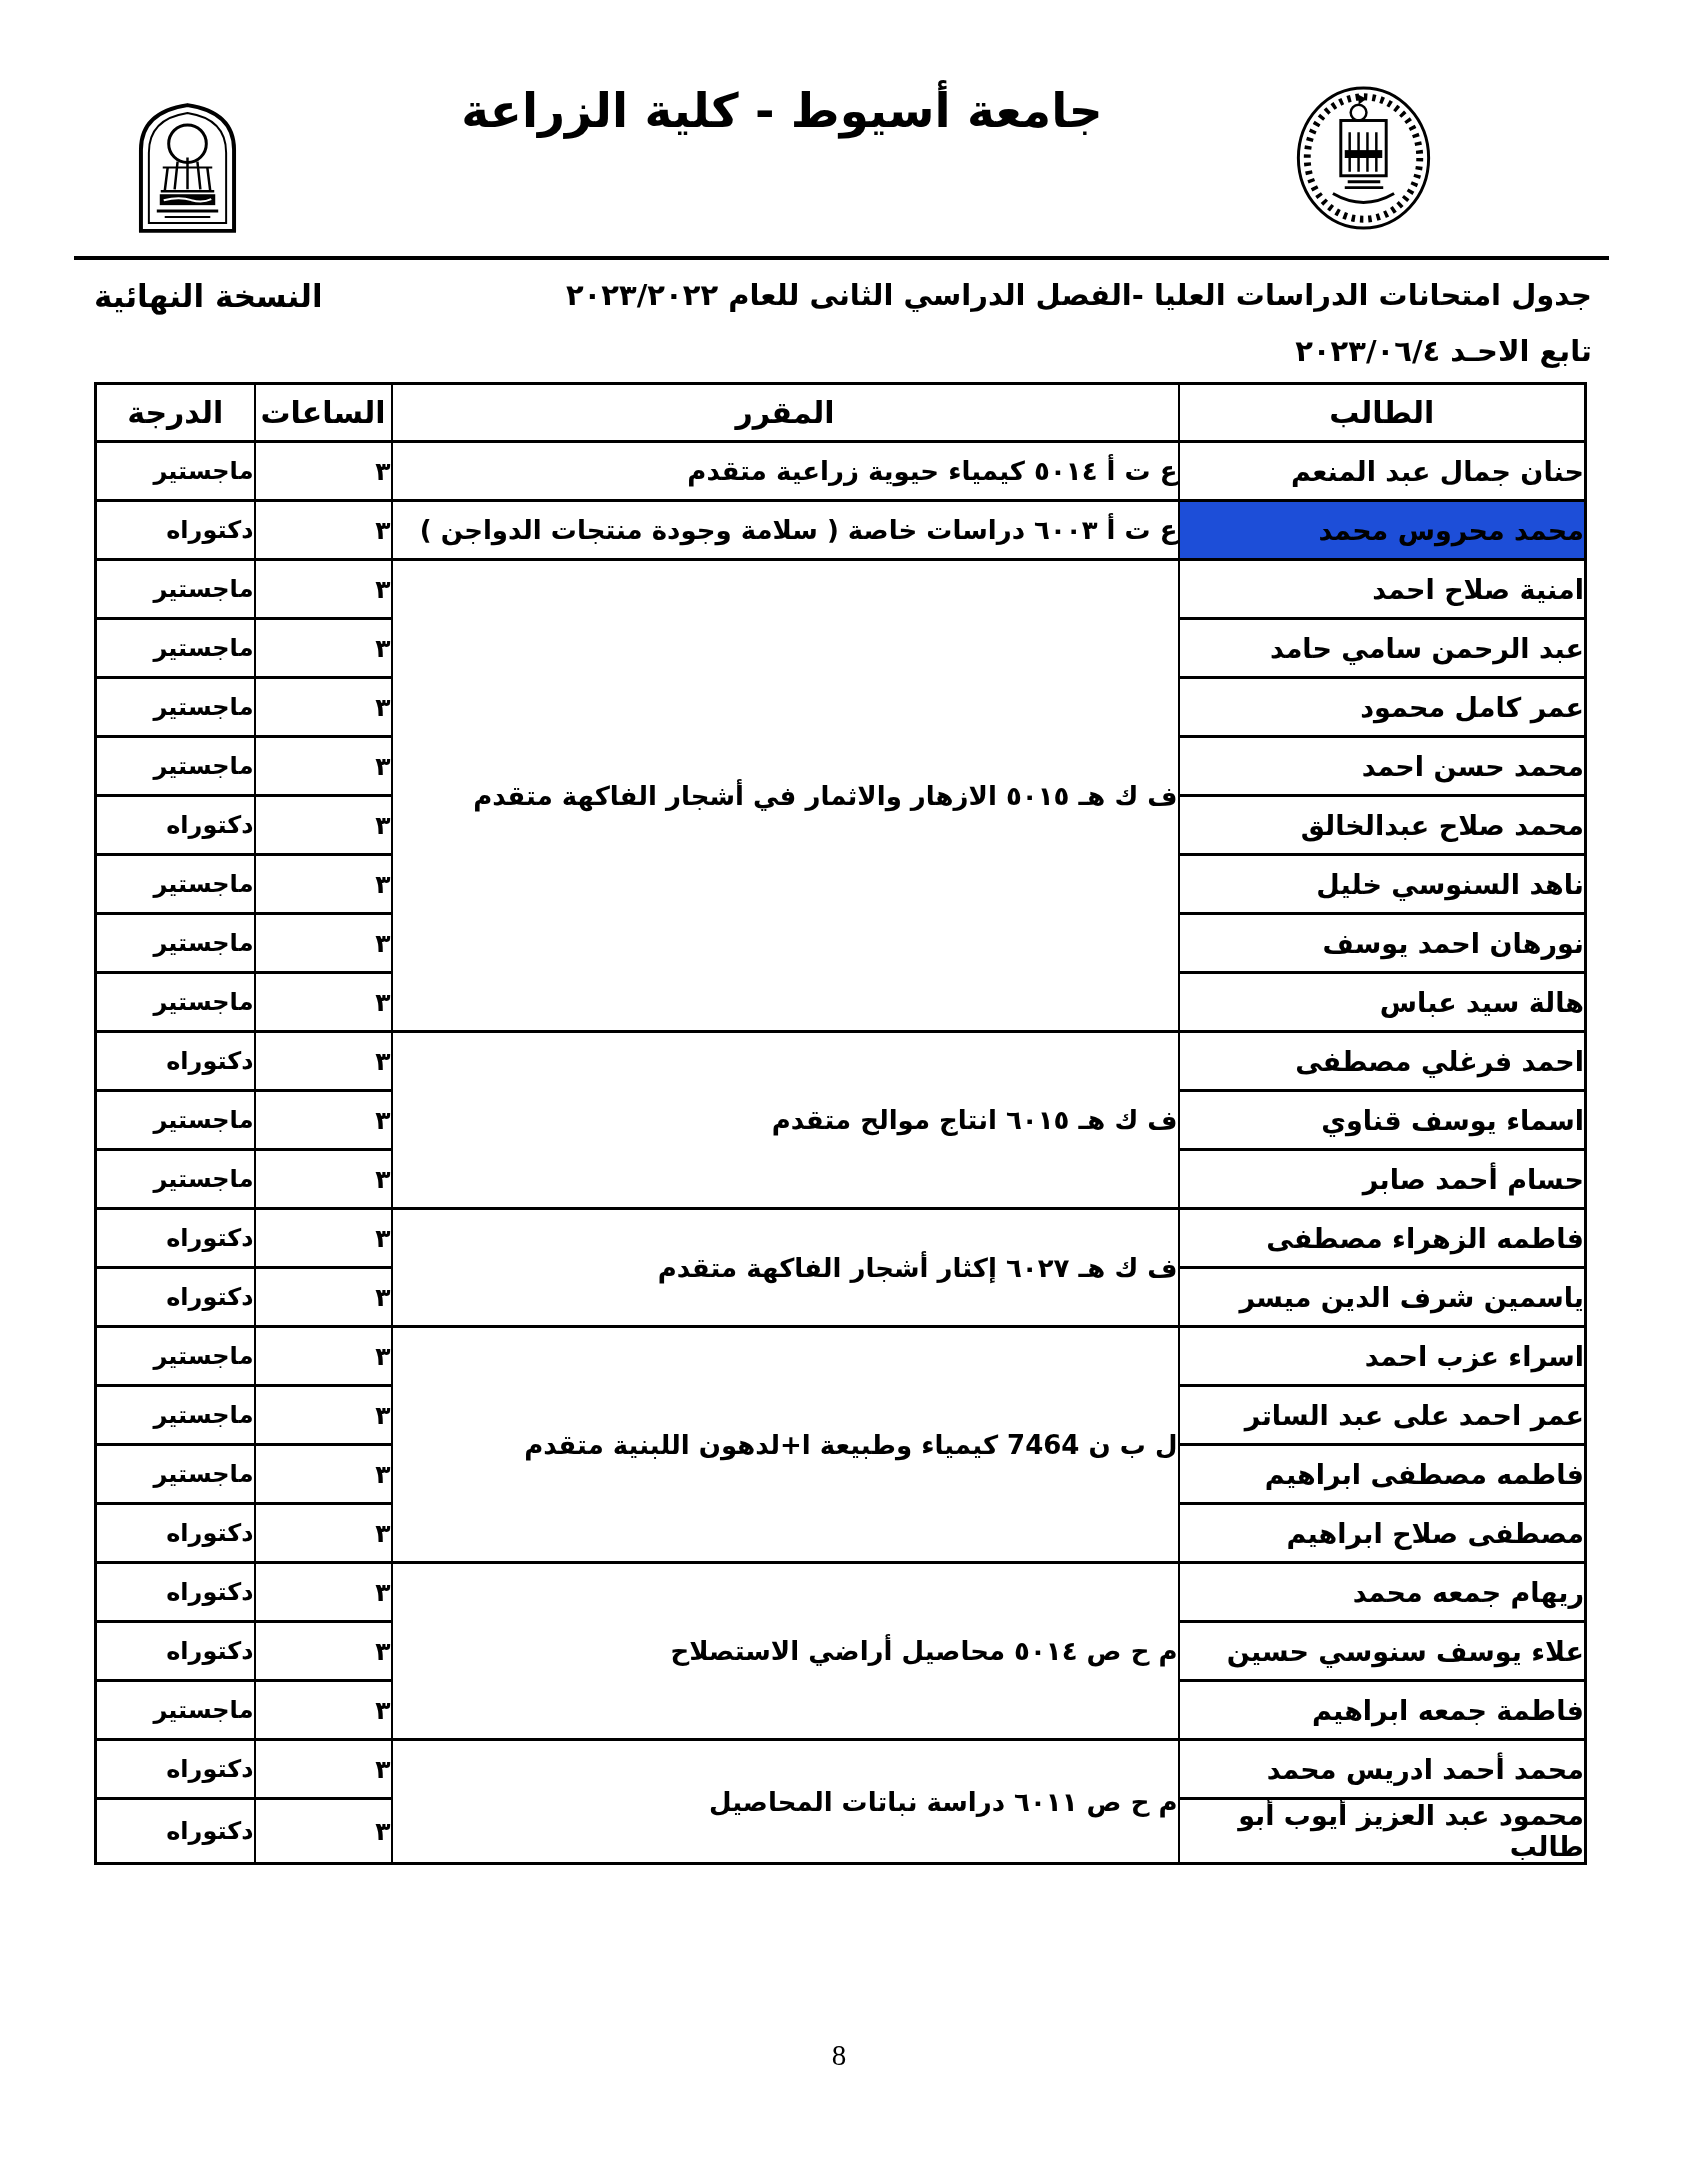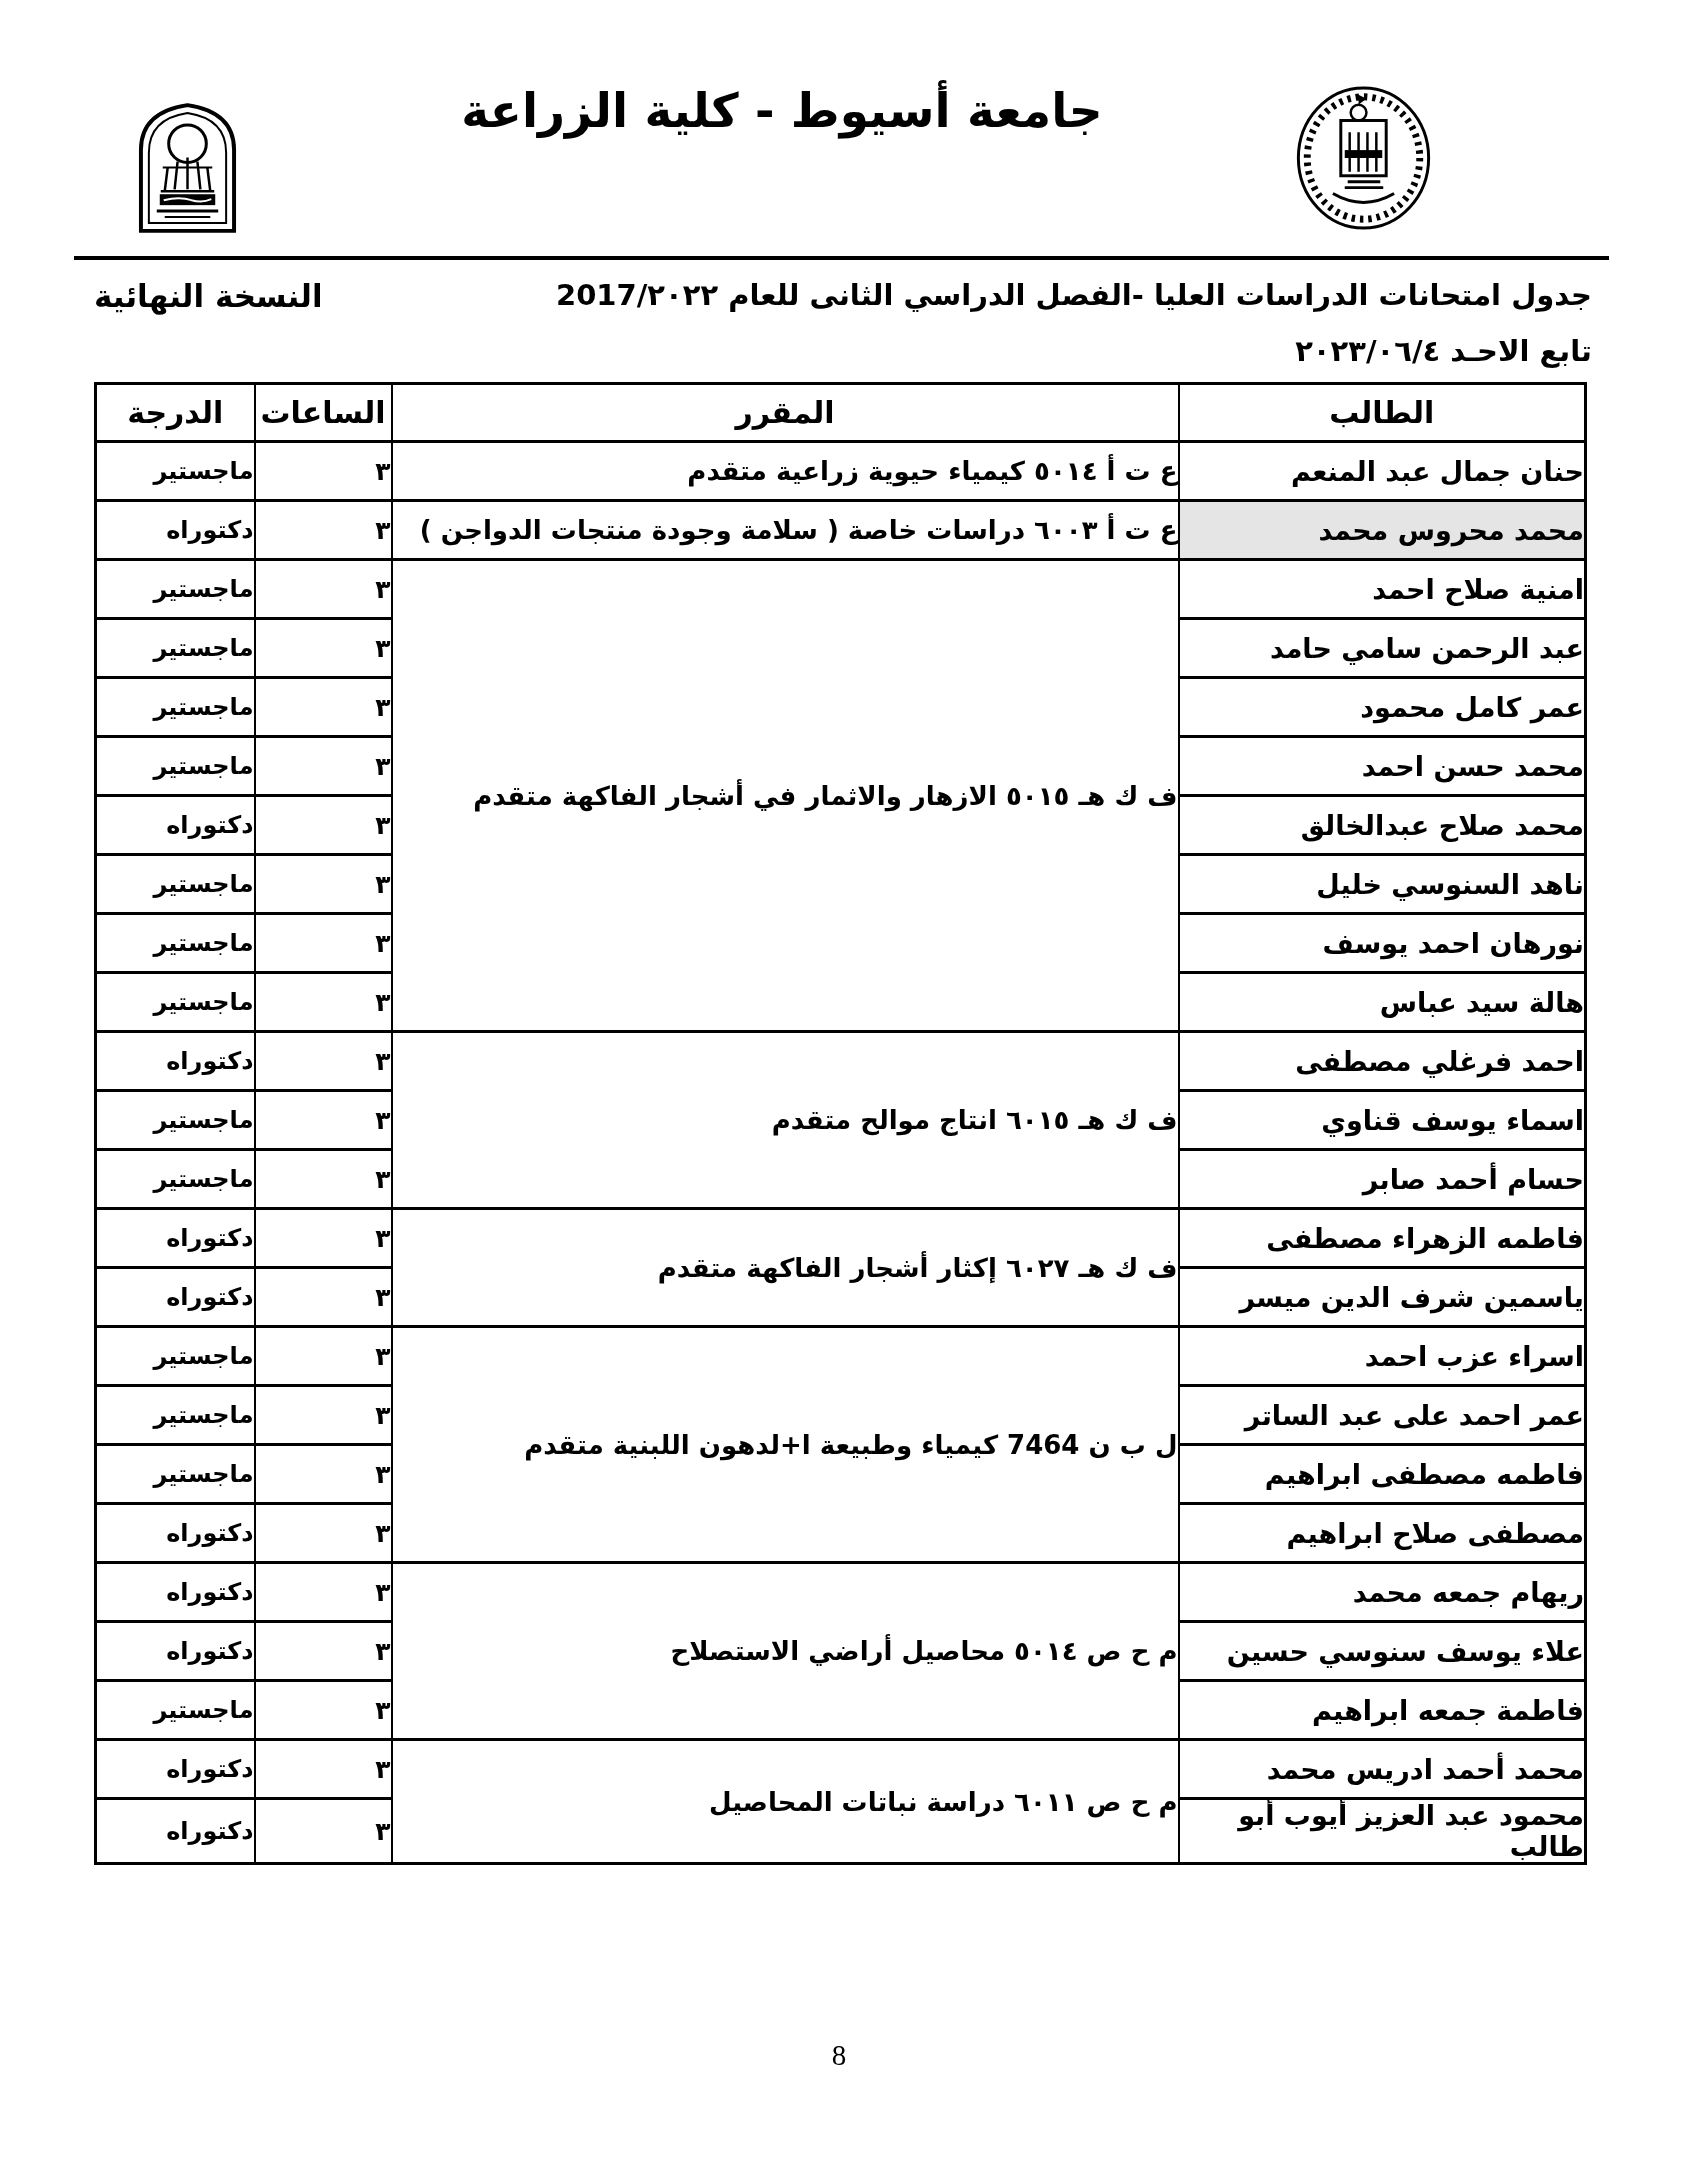--- a/index.html
+++ b/index.html
@@ -89,21 +89,21 @@
       <path d="M57,50 L57,90 M66,50 L66,90 M75,50 L75,90 M84,50 L84,90" stroke="#000" stroke-width="2.5"></path>
       <rect x="52" y="68" width="38" height="8" fill="#000"></rect>
       <path d="M55,100 L88,100 M52,106 L91,106" stroke="#000" stroke-width="3"></path>
       <path d="M40,112 Q71,130 102,112" fill="none" stroke="#000" stroke-width="3"></path>
     </svg>
   </div>
 
   <div class="divider"></div>
 
   <div class="title-row">
-    <span class="schedule-title">جدول امتحانات الدراسات العليا   -الفصل الدراسي الثانى للعام 2017/٢٠٢٢</span>
+    <span class="schedule-title">جدول امتحانات الدراسات العليا   -الفصل الدراسي الثانى للعام ٢٠٢٣/٢٠٢٢</span>
     <span class="version-label">النسخة النهائية</span>
   </div>
 
   <div class="date-line">تابع الاحـد ٢٠٢٣/٠٦/٤</div>
 
   <div class="table-wrap">
     <table class="exams">
       <colgroup>
         <col style="width:407px">
         <col style="width:787px">
@@ -119,21 +119,21 @@
         </tr>
       </thead>
       <tbody>
           <tr>
             <td class="cell-name">حنان جمال عبد المنعم</td>
             <td class="cell-course" rowspan="1">ع ت أ ٥٠١٤ كيمياء حيوية زراعية متقدم</td>
             <td class="cell-hours">٣</td>
             <td class="cell-degree">ماجستير</td>
           </tr>
           <tr>
-            <td class="cell-name" style="background: #e5e5e5; margin-left: 9px;">محمد محروس محمد</td>
+            <td class="cell-name" style="background: #1d4ed8; margin-left: 9px;">محمد محروس محمد</td>
             <td class="cell-course" rowspan="1">ع ت أ ٦٠٠٣ دراسات خاصة ( سلامة وجودة منتجات الدواجن )</td>
             <td class="cell-hours">٣</td>
             <td class="cell-degree">دكتوراه</td>
           </tr>
           <tr>
             <td class="cell-name">امنية صلاح احمد</td>
             <td class="cell-course" rowspan="8">ف ك هـ ٥٠١٥ الازهار والاثمار في أشجار الفاكهة متقدم</td>
             <td class="cell-hours">٣</td>
             <td class="cell-degree">ماجستير</td>
           </tr>

